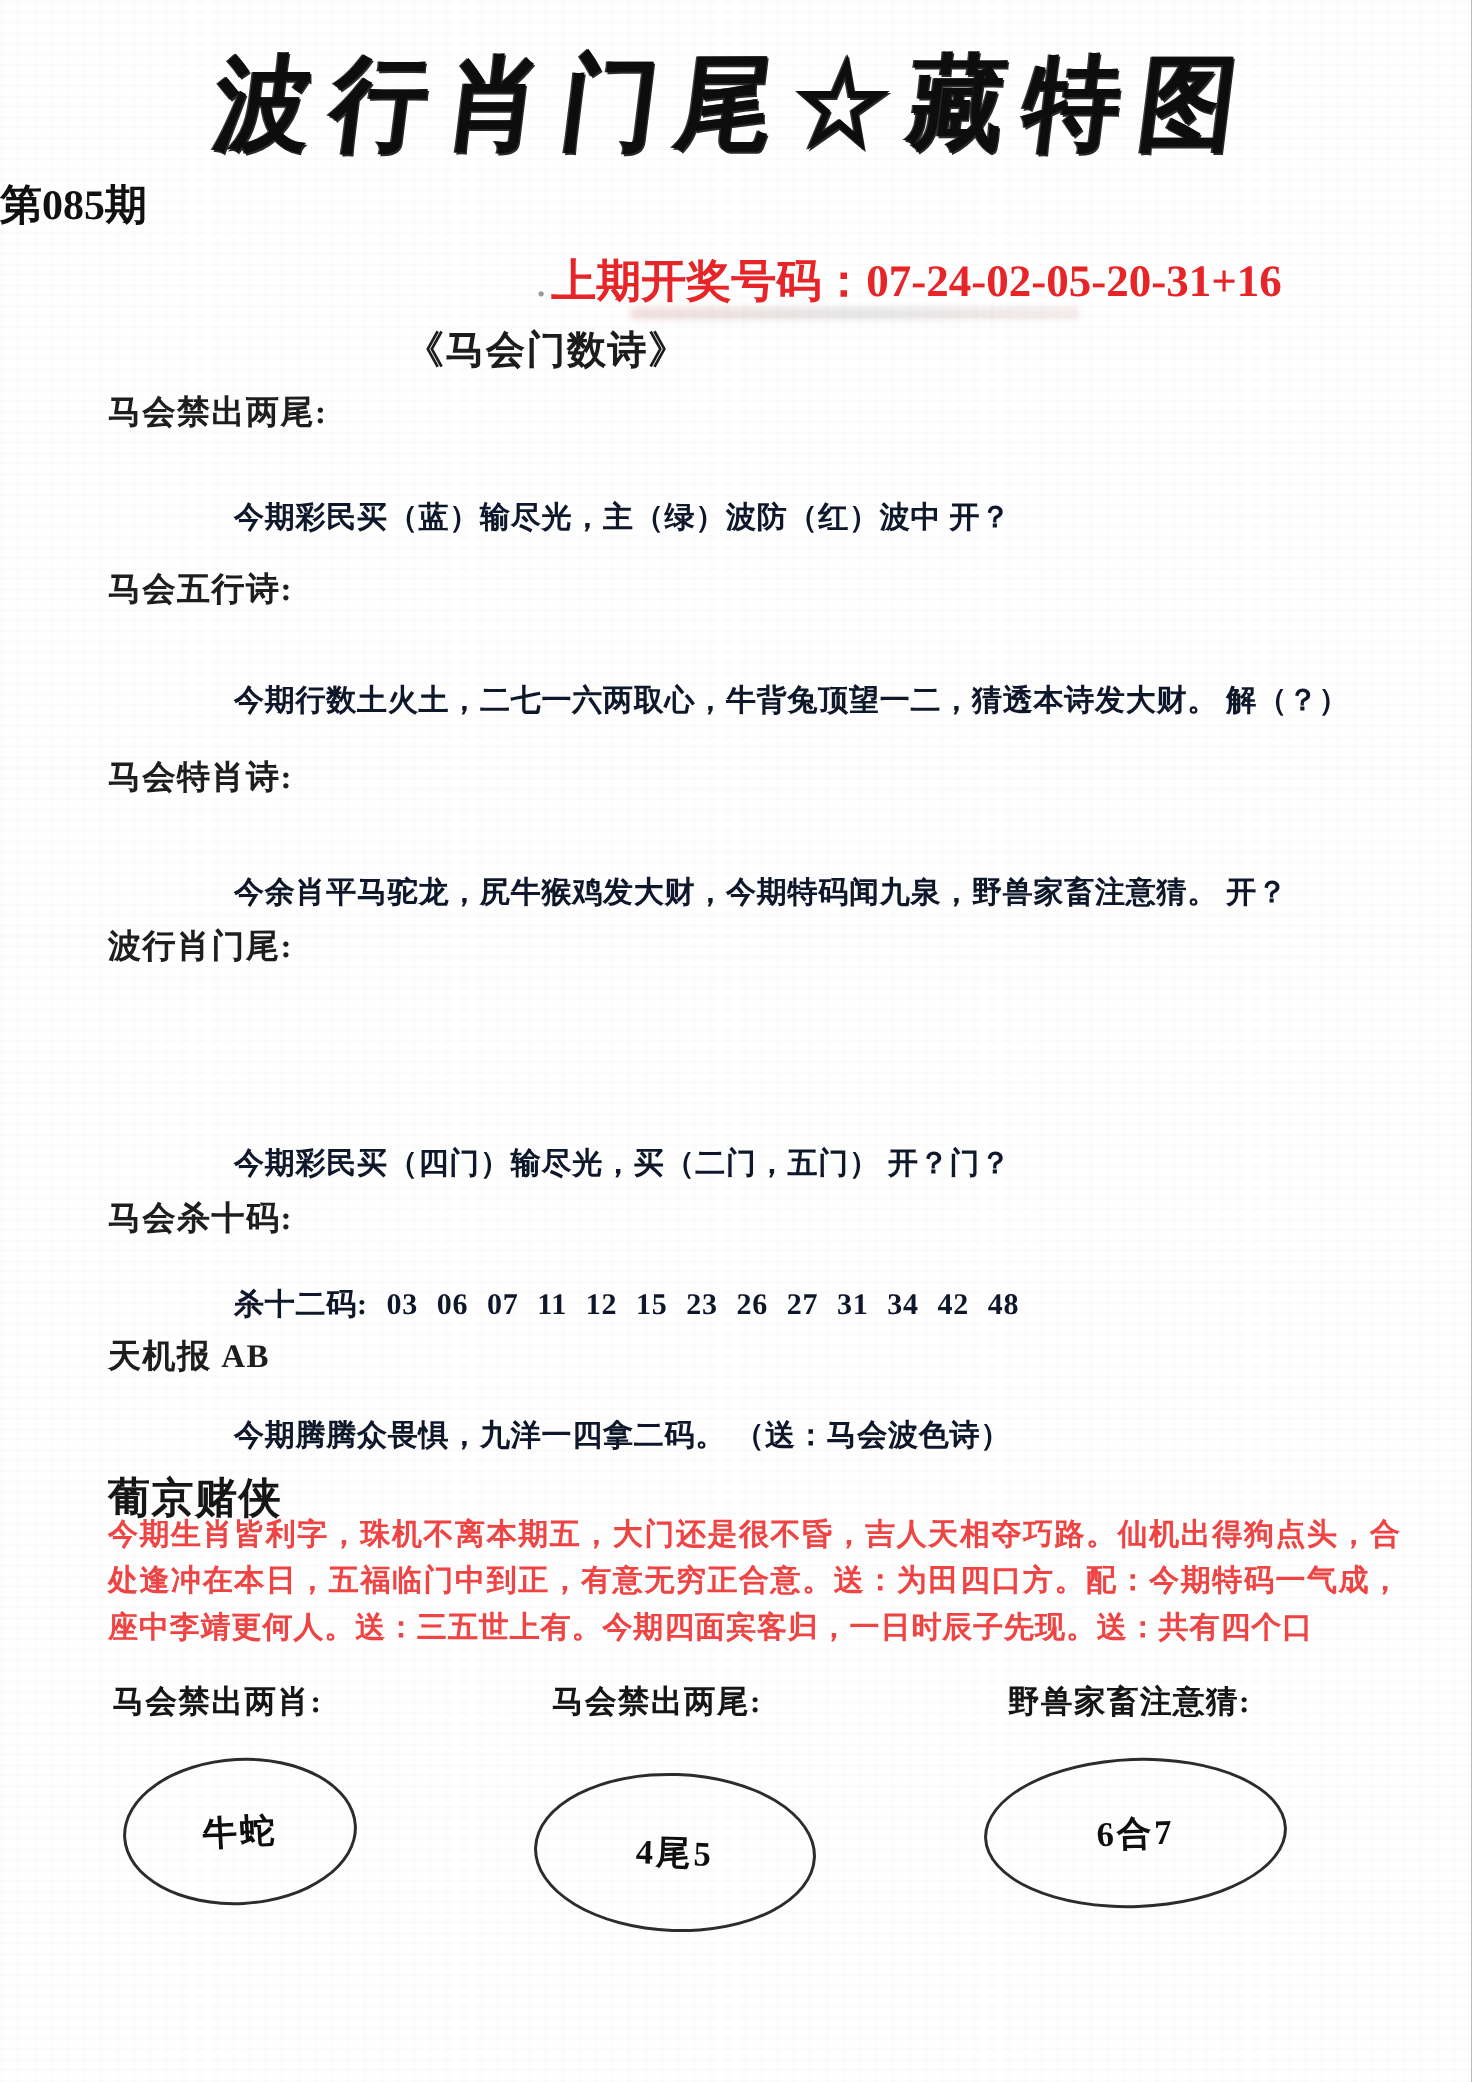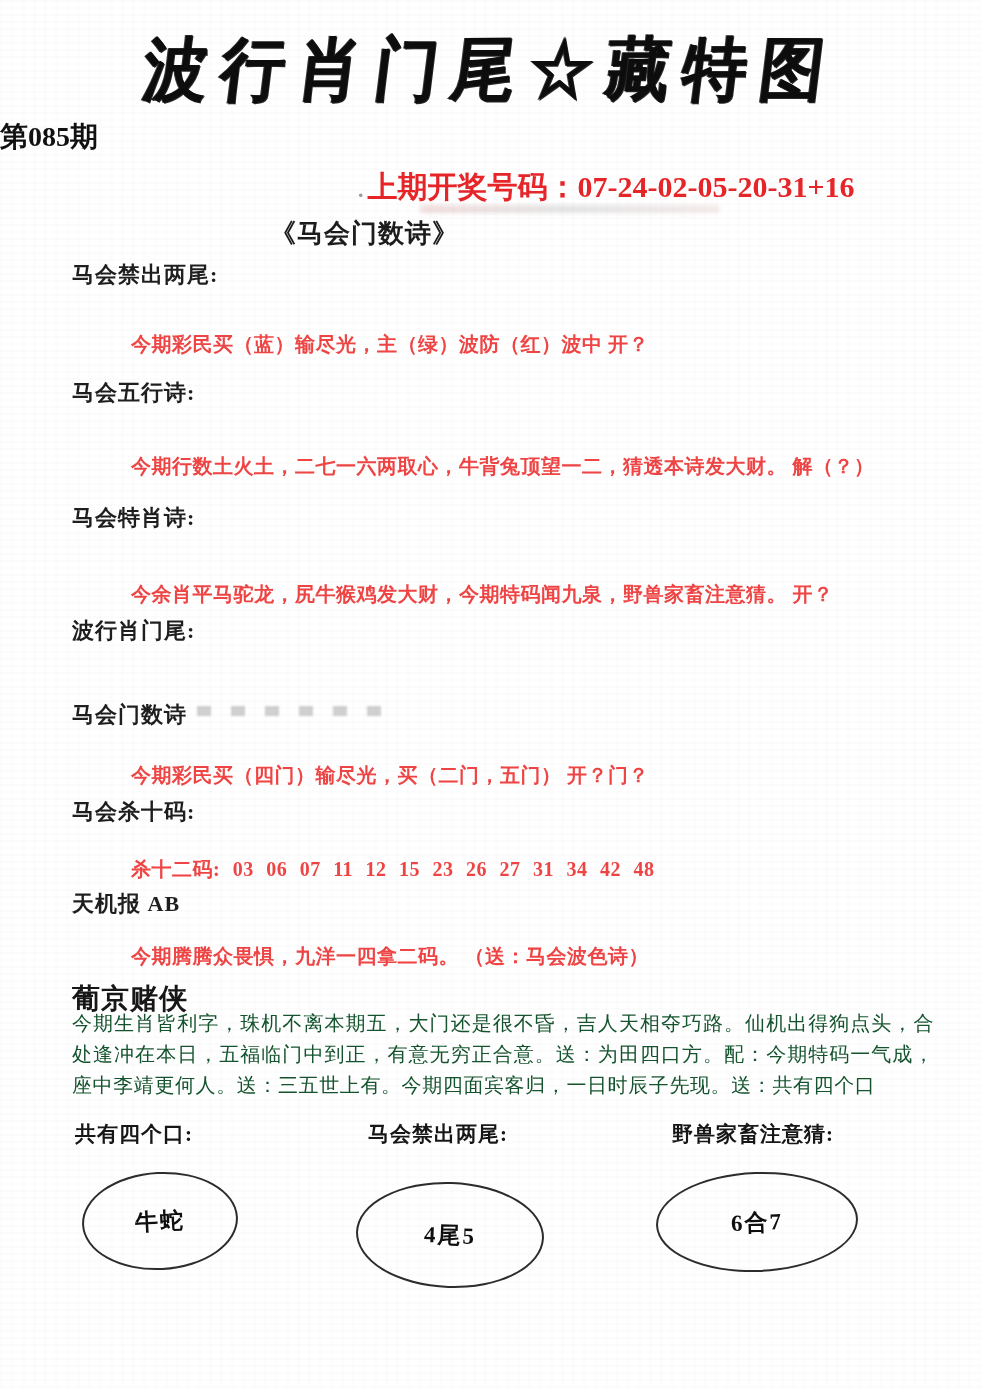--- a/index.html
+++ b/index.html
@@ -52,39 +52,39 @@
   .provider{
     top:216px;left:270px;
     font-size:26px;font-weight:600;letter-spacing:1px;color:#1c1c1c;
   }
   .sec-label{
     left:72px;
     font-size:22px;font-weight:700;color:#1e1e1e;
     letter-spacing:1px;white-space:nowrap;
   }
   .sec-poem{
-    left:131px;
-    font-size:20px;font-weight:700;color:#ef4444;
+    left:156px;
+    font-size:20px;font-weight:700;color:#0f172a;
     letter-spacing:0.5px;white-space:nowrap;
   }
   .kill-codes{word-spacing:7px;}
   .label-smudge{
     display:inline-block;margin-left:10px;vertical-align:6px;
     width:190px;height:10px;
     background:repeating-linear-gradient(90deg, rgba(120,120,120,0.35) 0 14px, transparent 14px 34px);
     filter:blur(1px);
   }
   .pujing-label{
     top:980px;left:72px;
     font-size:28px;font-weight:700;letter-spacing:1px;
   }
   .pujing-text{
     top:1008px;left:72px;width:862px;
-    font-size:20px;font-weight:400;line-height:31px;
-    text-align:justify;letter-spacing:0.6px;color:#14532d;
+    font-size:20px;font-weight:700;line-height:31px;
+    text-align:justify;letter-spacing:0.6px;color:#ef4444;
   }
   .forb-label{
     top:1120px;
     font-size:21px;font-weight:700;letter-spacing:1px;white-space:nowrap;
   }
   .oval{
     border:2.5px solid #2c2c2c;
     border-radius:50%;
     display:flex;align-items:center;justify-content:center;
     font-size:23px;font-weight:700;letter-spacing:2px;color:#0f0f0f;
@@ -114,33 +114,32 @@
   <div class="abs sec-poem" style="top:331px">今期彩民买（蓝）输尽光，主（绿）波防（红）波中 开？</div>
 
   <div class="abs sec-label" style="top:378px">马会五行诗:</div>
   <div class="abs sec-poem" style="top:453px">今期行数土火土，二七一六两取心，牛背兔顶望一二，猜透本诗发大财。 解（？）</div>
 
   <div class="abs sec-label" style="top:503px">马会特肖诗:</div>
   <div class="abs sec-poem" style="top:581px">今余肖平马驼龙，尻牛猴鸡发大财，今期特码闻九泉，野兽家畜注意猜。 开？</div>
 
   <div class="abs sec-label" style="top:616px">波行肖门尾:</div>
 
-  <div class="abs sec-label" style="top:700px"><span>马会门数诗</span><span class="label-smudge"></span></div>
   <div class="abs sec-poem" style="top:762px">今期彩民买（四门）输尽光，买（二门，五门） 开？门？</div>
 
   <div class="abs sec-label" style="top:797px">马会杀十码:</div>
   <div class="abs sec-poem kill-codes" style="top:856px">杀十二码: 03 06 07 11 12 15 23 26 27 31 34 42 48</div>
 
   <div class="abs sec-label" style="top:889px">天机报 AB</div>
   <div class="abs sec-poem" style="top:943px">今期腾腾众畏惧，九洋一四拿二码。 （送：马会波色诗）</div>
 
   <div class="abs pujing-label">葡京赌侠</div>
   <div class="abs pujing-text">今期生肖皆利字，珠机不离本期五，大门还是很不昏，吉人天相夺巧路。仙机出得狗点头，合处逢冲在本日，五福临门中到正，有意无穷正合意。送：为田四口方。配：今期特码一气成，座中李靖更何人。送：三五世上有。今期四面宾客归，一日时辰子先现。送：共有四个口</div>
 
-  <div class="abs forb-label" style="left:75px">共有四个口:</div>
+  <div class="abs forb-label" style="left:75px">马会禁出两肖:</div>
   <div class="abs forb-label" style="left:368px">马会禁出两尾:</div>
   <div class="abs forb-label" style="left:672px">野兽家畜注意猜:</div>
 
   <div class="abs oval oval-1">
       <span>牛蛇</span>
     </div>
   <div class="abs oval oval-2">
       <span>4尾5</span>
     </div>
   <div class="abs oval oval-3">

